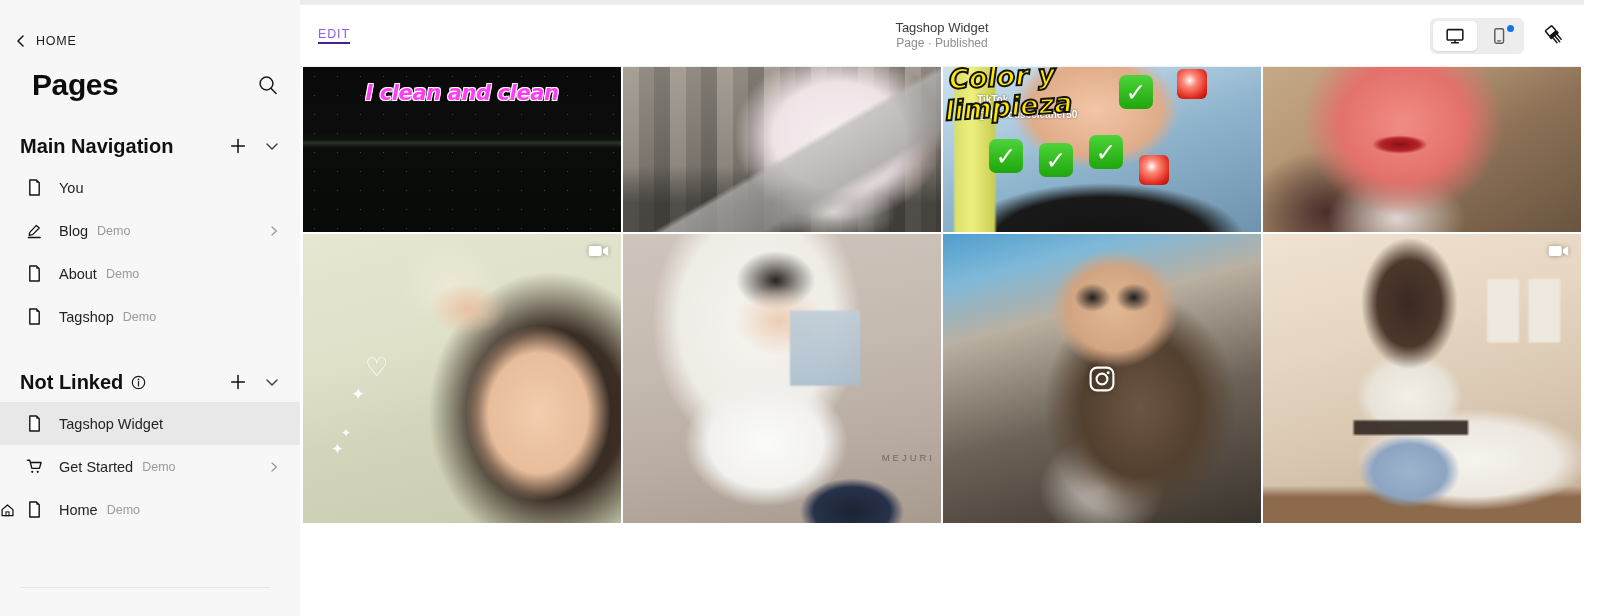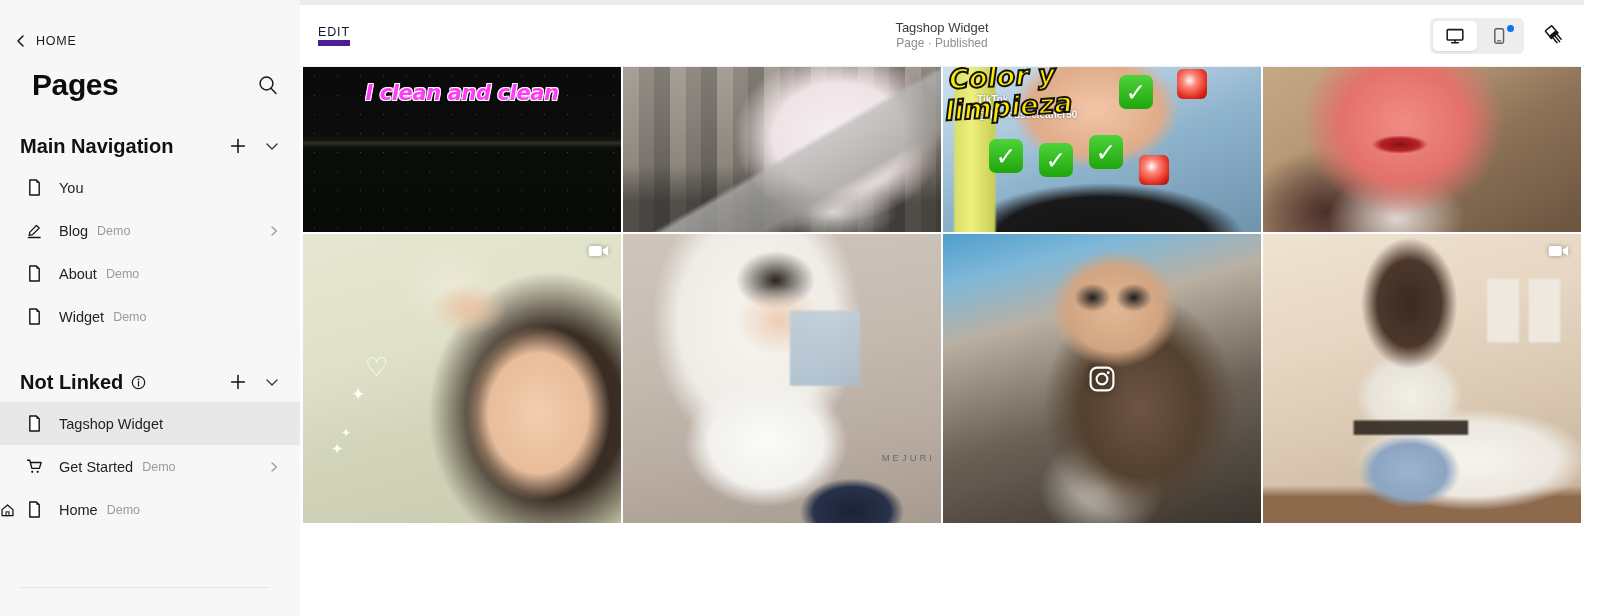--- a/index.html
+++ b/index.html
@@ -93,22 +93,22 @@
   }
   .topbar {
     position: relative;
     height: 62px; width: 100%;
     background: #fff;
     display: flex; align-items: center;
     border-bottom: 1px solid #f0f0f0;
   }
   .edit-btn {
     margin-left: 18px;
-    font-size: 12.5px; letter-spacing: 0.07em; color: #0f172a;
-    border-bottom: 6px solid #4c1d95;
+    font-size: 12.5px; letter-spacing: 0.07em; color: #8b5cf6;
+    border-bottom: 2px solid #4c1d95;
     padding-bottom: 1px; cursor: pointer;
   }
   .title-block {
     position: absolute; left: 50%; transform: translateX(-50%);
     text-align: center; line-height: 1.32;
   }
   .title-main { font-size: 13px; color: #3a3a3a; }
   .title-sub { font-size: 12px; color: #8d8d8d; }
 
   .topbar-right {
@@ -283,21 +283,21 @@
       <span class="nav-badge">Demo</span>
     </div>
 
     <div class="nav-item">
       <span class="nav-icon">
         <svg viewBox="0 0 16 18" width="15" height="17">
             <path d="M3 1 H10 L13 4 V17 H3 Z" fill="#fff" stroke="#131313" stroke-width="1.5" stroke-linejoin="round"></path>
             <path d="M10 1 V4 H13" fill="#131313"></path>
           </svg>
       </span>
-      <span class="nav-label">Widget</span>
+      <span class="nav-label">Tagshop</span>
       <span class="nav-badge">Demo</span>
     </div>
 
     <div class="section-header">
       <span class="section-title">Not Linked</span>
       <span class="info-icon">
         <svg viewBox="0 0 16 16" width="15" height="15">
             <circle cx="8" cy="8" r="6.6" fill="none" stroke="#1b1b1b" stroke-width="1.3"></circle>
             <circle cx="8" cy="4.7" r="0.95" fill="#1b1b1b"></circle>
             <line x1="8" y1="7" x2="8" y2="11.6" stroke="#1b1b1b" stroke-width="1.3" stroke-linecap="round"></line>

